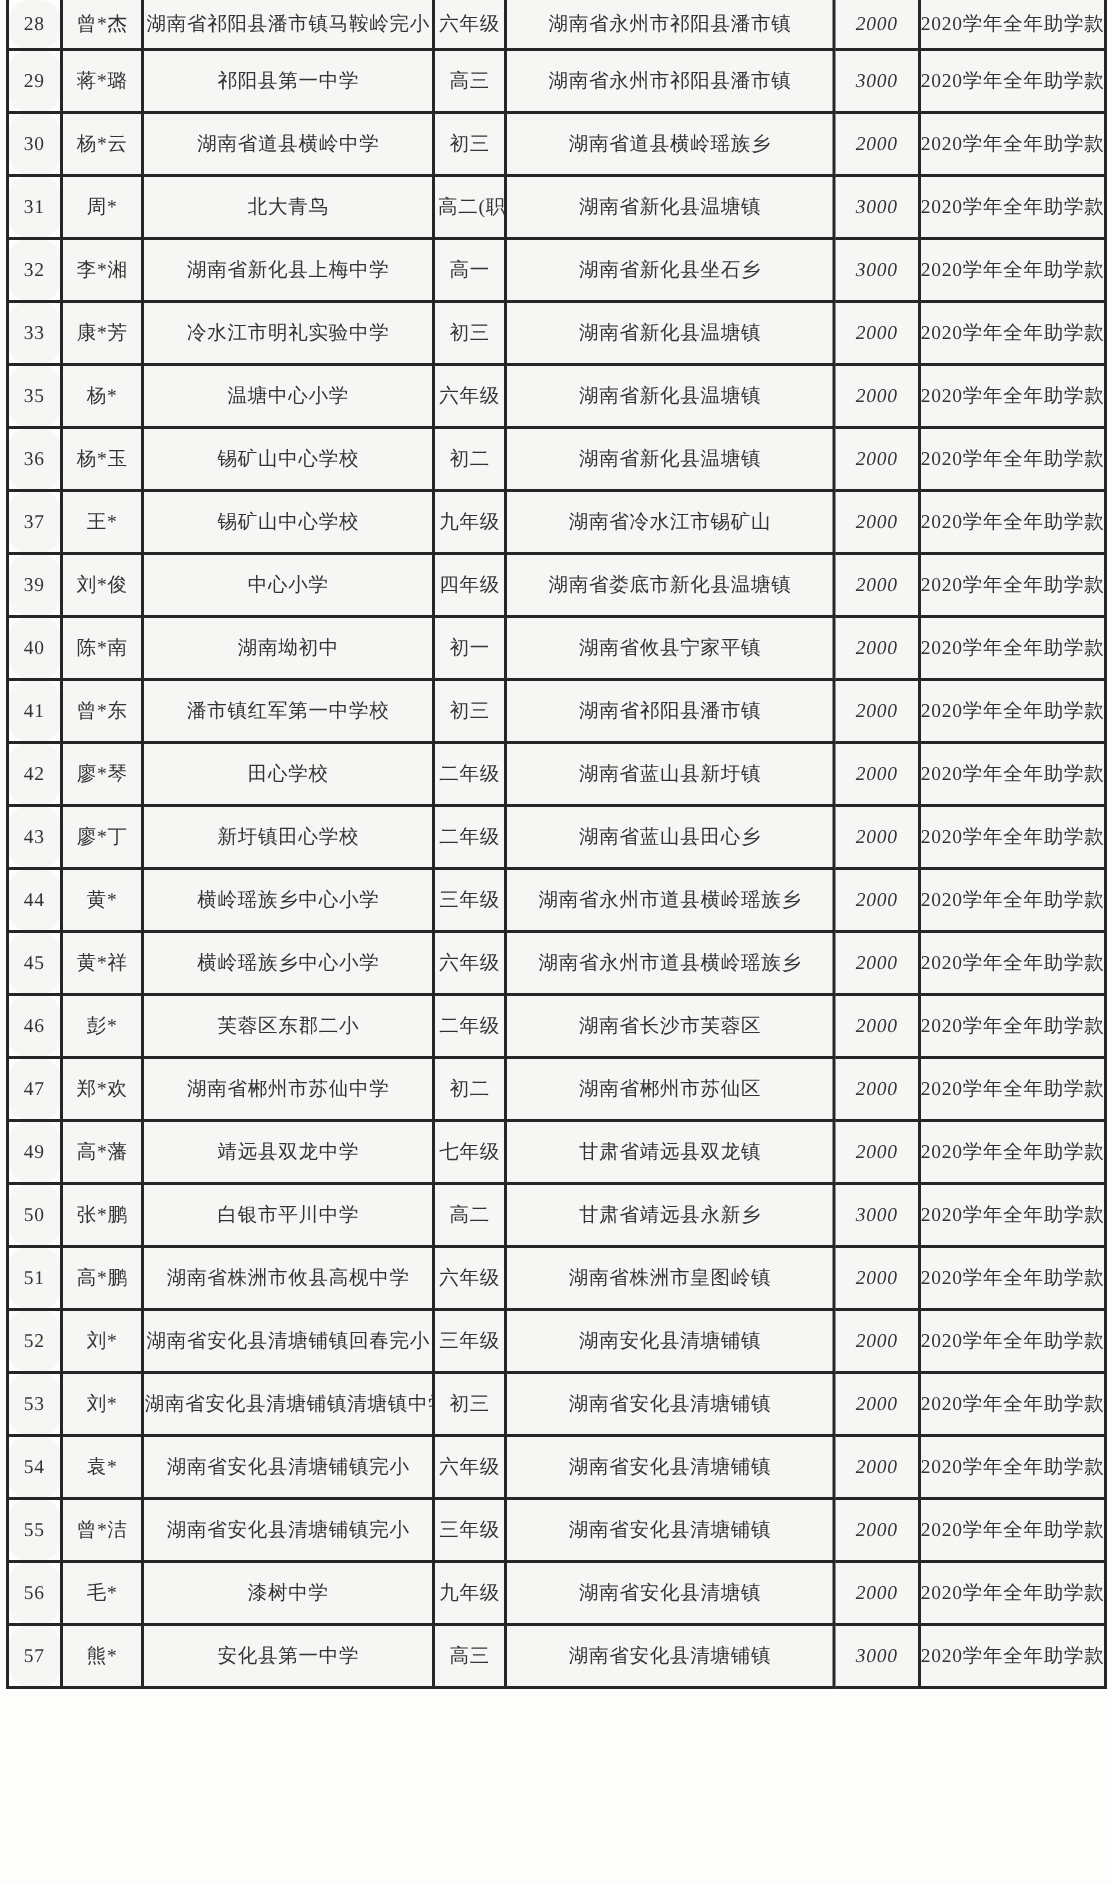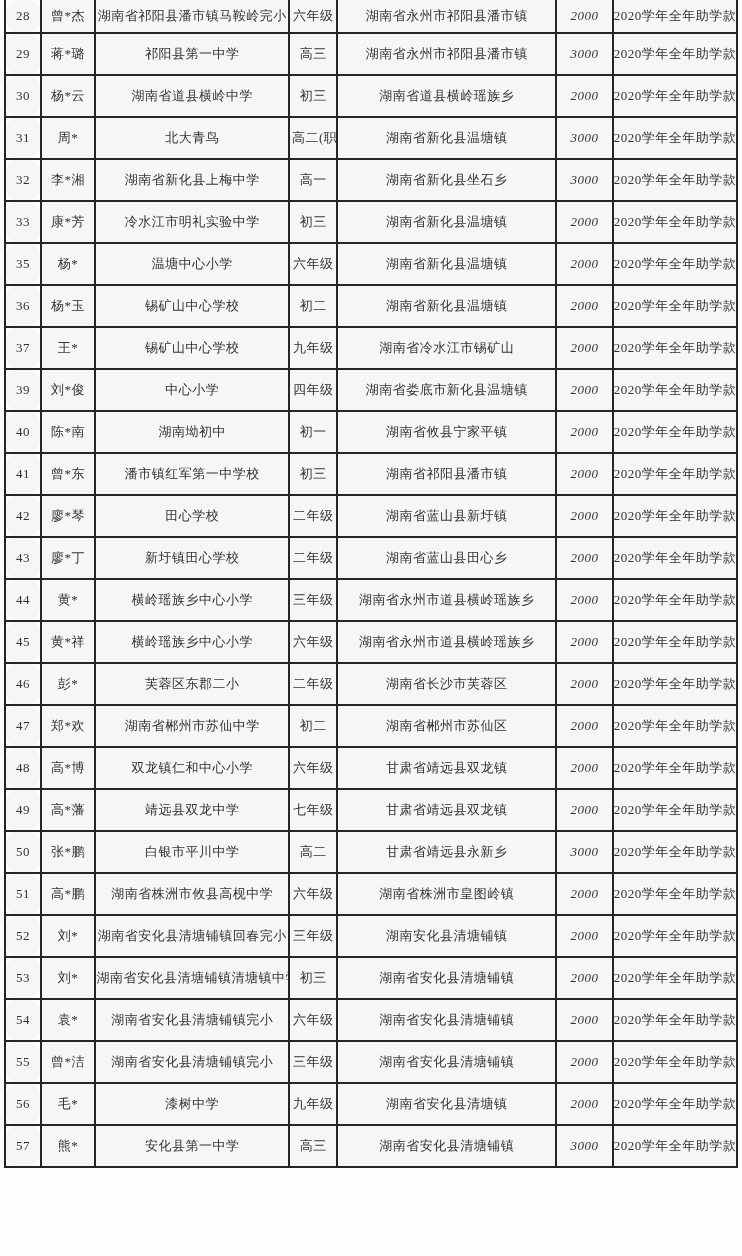--- a/index.html
+++ b/index.html
@@ -216,29 +216,20 @@
         <tr class="row">
     <td class="c-no">47</td>
     <td class="c-name">郑*欢</td>
     <td class="c-school">湖南省郴州市苏仙中学</td>
     <td class="c-grade">初二</td>
     <td class="c-region">湖南省郴州市苏仙区</td>
     <td class="c-amount">2000</td>
     <td class="c-item">2020学年全年助学款</td>
   </tr>
         <tr class="row">
-    <td class="c-no">48</td>
-    <td class="c-name">高*博</td>
-    <td class="c-school">双龙镇仁和中心小学</td>
-    <td class="c-grade">六年级</td>
-    <td class="c-region">甘肃省靖远县双龙镇</td>
-    <td class="c-amount">2000</td>
-    <td class="c-item">2020学年全年助学款</td>
-  </tr>
-        <tr class="row">
     <td class="c-no">49</td>
     <td class="c-name">高*藩</td>
     <td class="c-school">靖远县双龙中学</td>
     <td class="c-grade">七年级</td>
     <td class="c-region">甘肃省靖远县双龙镇</td>
     <td class="c-amount">2000</td>
     <td class="c-item">2020学年全年助学款</td>
   </tr>
         <tr class="row">
     <td class="c-no">50</td>

